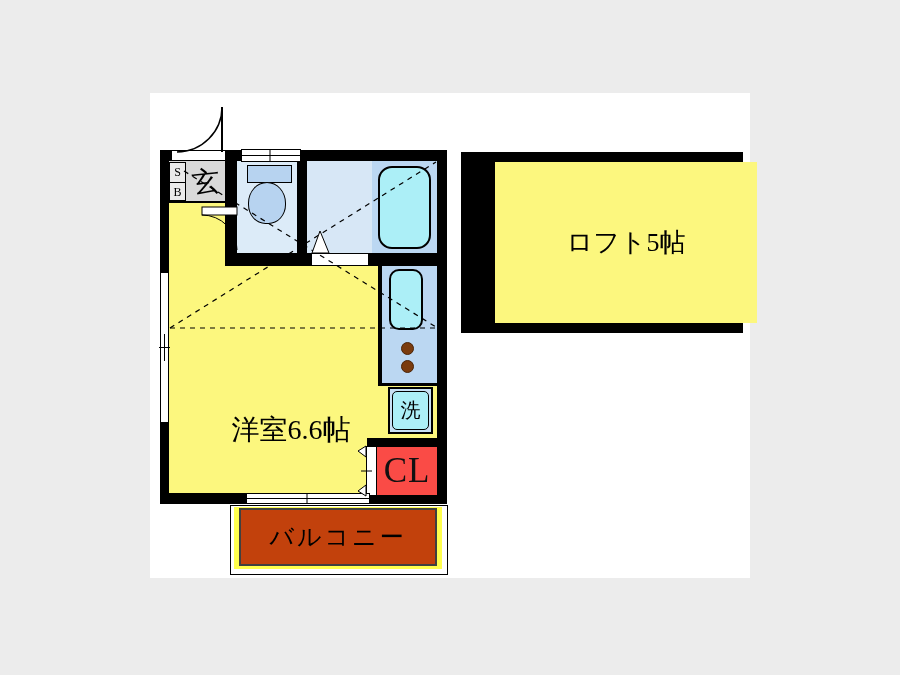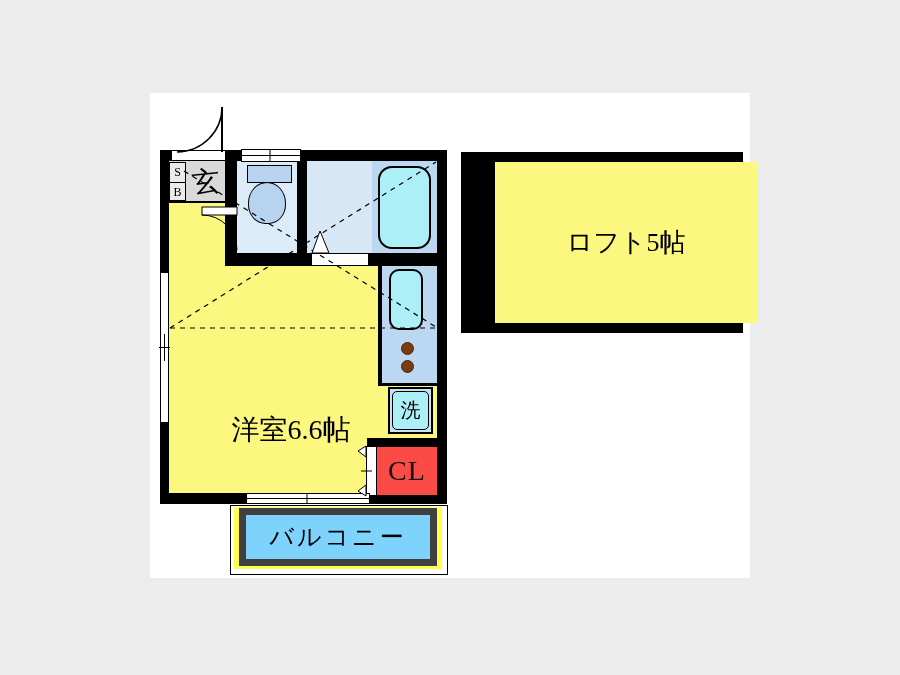--- a/index.html
+++ b/index.html
@@ -27,21 +27,21 @@
   .kitchen{left:382px;top:266px;width:55px;height:117px;background:#BBD7F2;}
   .sink{left:389px;top:269px;width:34px;height:61px;background:#ACEFF7;border:2px solid #000;border-radius:10px;}
   .burner{width:13px;height:13px;background:#7A3B0E;border:1px solid #4A2408;border-radius:50%;}
   .burner1{left:401px;top:342px;}
   .burner2{left:401px;top:360px;}
   .washer-outer{left:388px;top:387px;width:45px;height:47px;background:#C9E1F5;border:2px solid #000;}
   .washer-inner{left:392px;top:391px;width:37px;height:39px;background:#ACEFF7;border:1px solid #000;border-radius:5px;
     display:flex;align-items:center;justify-content:center;font-size:20px;color:#000;}
   .closet-block{left:367px;top:438px;width:80px;height:66px;background:#000;}
   .closet{left:377px;top:447px;width:60px;height:48px;background:#FA4B46;
-    display:flex;align-items:center;justify-content:center;font-size:28px;color:#111;letter-spacing:1px;}
+    display:flex;align-items:center;justify-content:center;font-size:35px;color:#111;letter-spacing:1px;}
   .closet-door{left:366px;top:446px;width:11px;height:50px;background:#FFF;border:1px solid #000;}
   
   .doorway{left:172px;top:150px;width:53px;height:11px;background:#FFF;border-top:1px solid #000;border-bottom:1px solid #000;}
   .win{background:#FFF;border:1px solid #000;}
   .win-top{left:241px;top:149px;width:60px;height:13px;}
   .win-left{left:160px;top:272px;width:9px;height:151px;}
   .win-bottom{left:246px;top:493px;width:124px;height:11px;}
   .sb-box{left:169px;top:162px;width:17px;height:39px;background:#EBEBEB;border:1px solid #000;
     display:flex;flex-direction:column;font-size:12px;color:#000;text-align:center;}
   .sb-box span{flex:1;line-height:19px;}
@@ -50,21 +50,21 @@
     font-size:28px;color:#000;transform:rotate(-6deg);}
   .main-label{left:171px;top:366px;width:240px;height:38px;display:flex;align-items:center;justify-content:center;
     font-size:28px;color:#000;margin-top:45px;}
   
   .loft-block{left:461px;top:152px;width:282px;height:181px;background:#000;}
   .loft-inner{left:471px;top:162px;width:262px;height:161px;background:#FCF77E;
     display:flex;align-items:center;justify-content:center;font-size:26px;color:#000;margin-left:24px;}
   
   .balcony-frame{left:230px;top:505px;width:218px;height:70px;background:#FFF;border:1px solid #000;}
   .balcony-glow{left:234px;top:507px;width:208px;height:62px;background:#FFFF4D;}
-  .balcony-inner{left:239px;top:508px;width:198px;height:58px;background:#7dd3fc;border:7px solid #404040;
+  .balcony-inner{left:239px;top:508px;width:198px;height:58px;background:#c2410c;border:2px solid #404040;
     display:flex;align-items:center;justify-content:center;font-size:24px;letter-spacing:3px;color:#000;}
   .overlay{left:0;top:0;width:900px;height:675px;pointer-events:none;}
 </style>
 </head>
 <body>
 
 <div id="app">
   <div class="abs canvas"></div>
 
   <div class="abs unit-block"></div>

